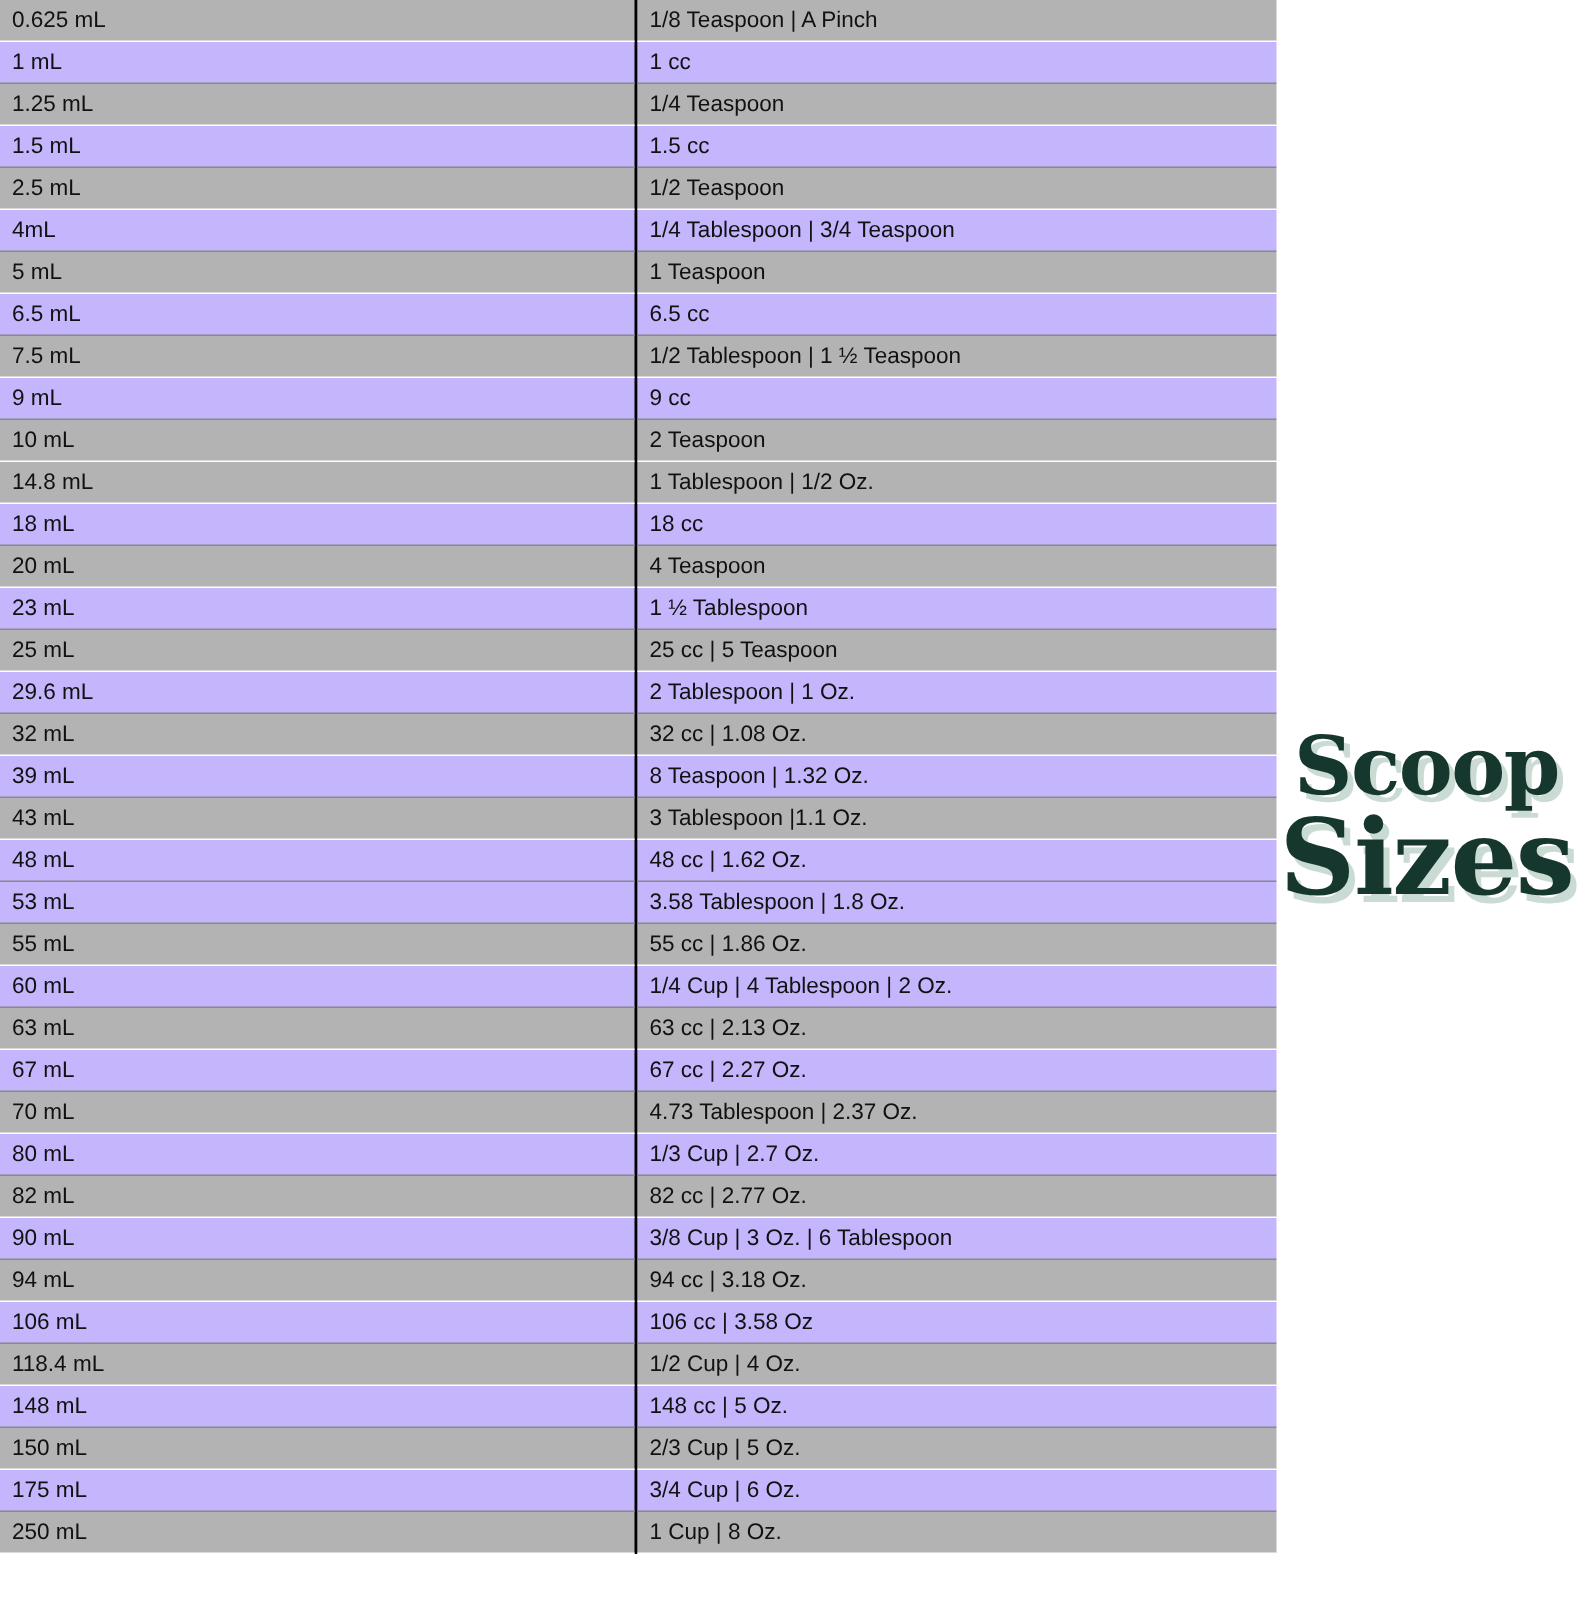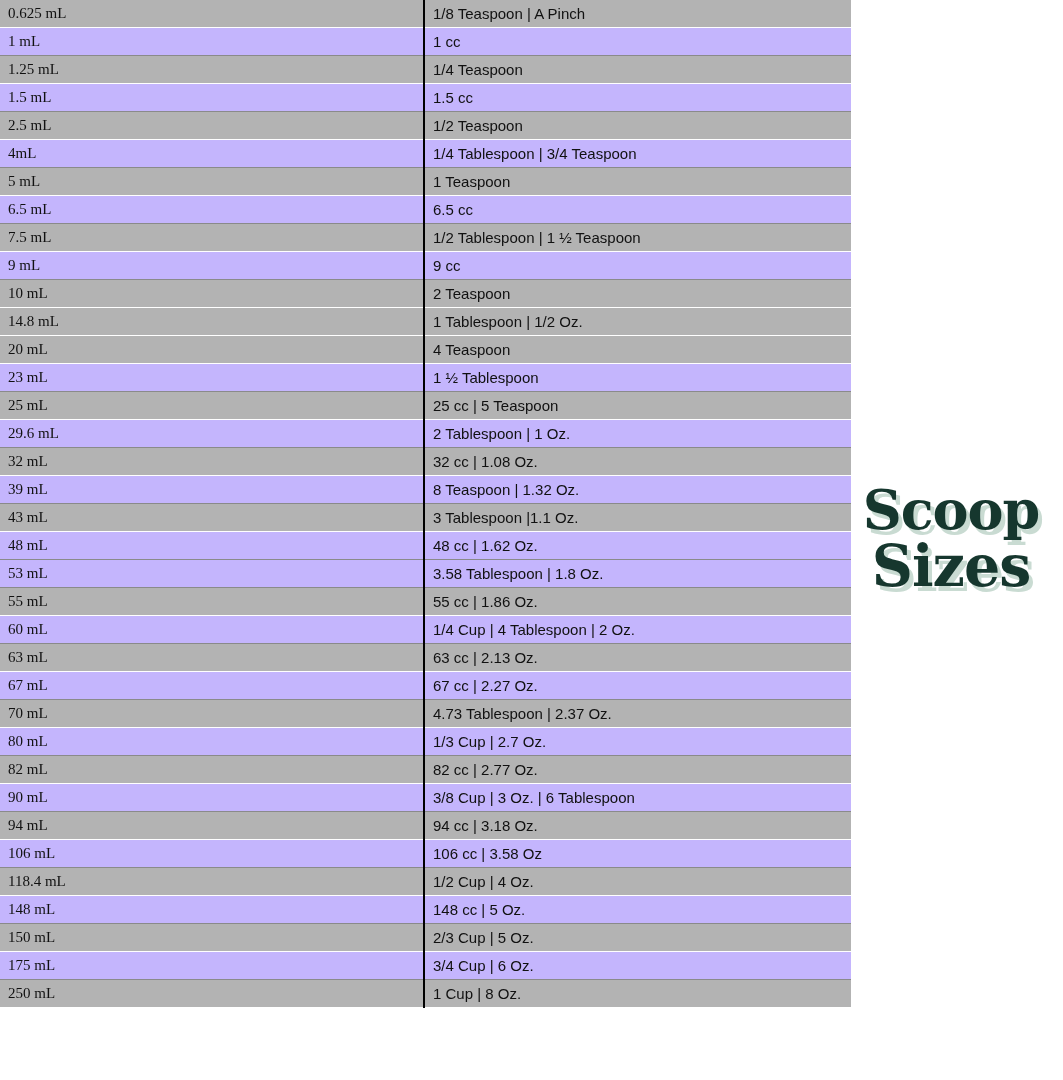--- a/index.html
+++ b/index.html
@@ -28,21 +28,20 @@
     font-size: 15px;
     color: #111111;
     border-bottom: 1px solid #ffffff;
     white-space: nowrap;
     overflow: hidden;
     vertical-align: middle;
   }
   #conversion-table td.col-ml {
     width: 415px;
     border-right: 2px solid #000000;
-    font-family: Liberation Serif, serif;
   }
   #conversion-table td.col-eq {
     width: 418px;
   }
   #conversion-table tr.shade td {
     background: #b3b3b3;
   }
   #conversion-table tr.plain td {
     background: #c4b5fd;
     border-bottom: 1px solid #8a8a8a;
@@ -59,21 +58,21 @@
   .logo-line {
     font-family: "DejaVu Serif", serif;
     font-weight: bold;
     font-size: 54px;
     letter-spacing: -1px;
     color: #16372e;
     text-shadow: 4px 5px 0 #c9dbd2;
     display: block;
   }
   .logo-line.line2 {
-    font-size: 57px;
+    font-size: 70px;
     margin-top: 4px;
   }
 </style>
 </head>
 <body>
 
 <table id="conversion-table">
   <tbody>
       <tr class="shade">
         <td class="col-ml">0.625 mL</td>
@@ -115,20 +114,24 @@
         <td class="col-ml">9 mL</td>
         <td class="col-eq">9 cc</td>
       </tr>
       <tr class="shade">
         <td class="col-ml">10 mL</td>
         <td class="col-eq">2 Teaspoon</td>
       </tr>
       <tr class="shade">
         <td class="col-ml">14.8 mL</td>
         <td class="col-eq">1 Tablespoon | 1/2 Oz.</td>
+      </tr>
+      <tr class="plain">
+        <td class="col-ml">18 mL</td>
+        <td class="col-eq">18 cc</td>
       </tr>
       <tr class="shade">
         <td class="col-ml">20 mL</td>
         <td class="col-eq">4 Teaspoon</td>
       </tr>
       <tr class="plain">
         <td class="col-ml">23 mL</td>
         <td class="col-eq">1 ½ Tablespoon</td>
       </tr>
       <tr class="shade">

